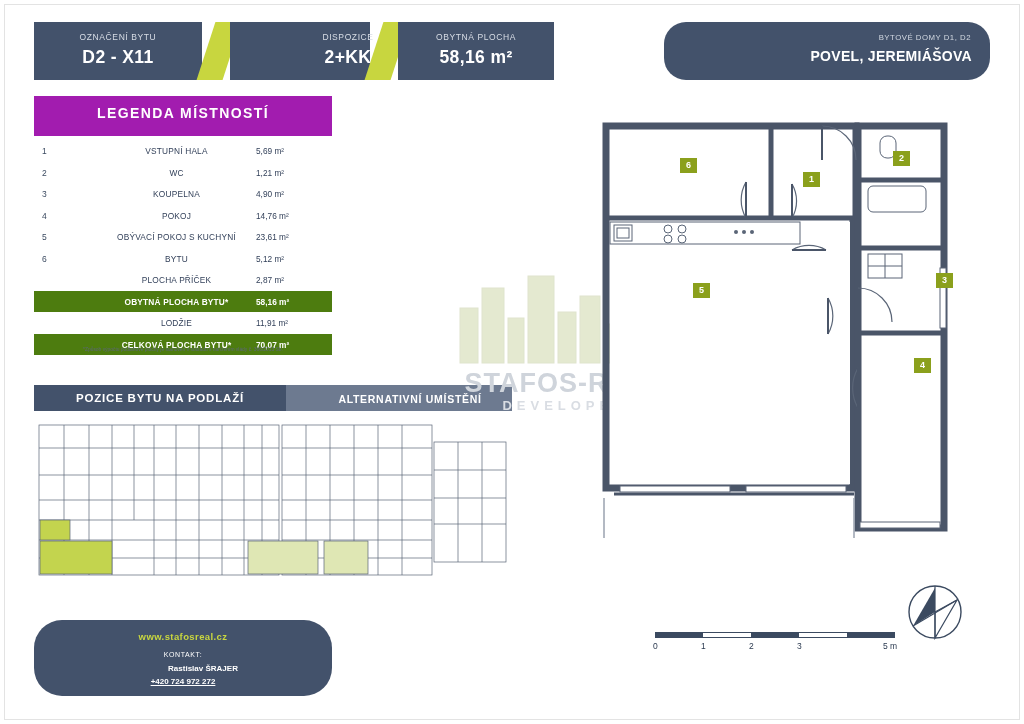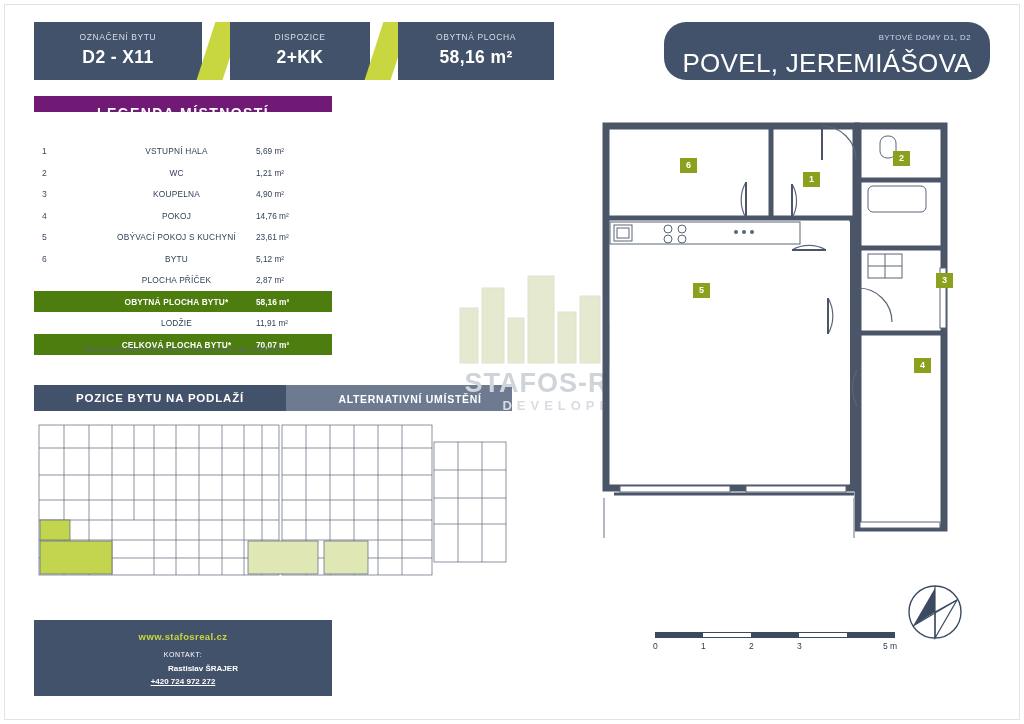--- a/index.html
+++ b/index.html
@@ -33,31 +33,31 @@
     color:#d8dde6; font-size:8.5px; letter-spacing:.6px;
     top:10px; text-transform:uppercase;
   }
   .hdr-value {
     position:absolute; width:100%; text-align:center;
     color:#ffffff; font-weight:bold; font-size:17.5px;
     top:25px; letter-spacing:.4px;
   }
   .hdr-title {
     position:absolute; right:18px; top:26px;
-    color:#ffffff; font-weight:normal; font-size:26px; letter-spacing:.3px;
+    color:#ffffff; font-weight:bold; font-size:14px; letter-spacing:.3px;
   }
   .hdr-sub {
     position:absolute; right:19px; top:11px;
     color:#d3d9e2; font-size:7.8px; letter-spacing:.5px;
   }
 
   
   .legend-title-bar {
-    position:absolute; left:34px; top:96px; width:298px; height:16px;
-    background:#701a75;
+    position:absolute; left:34px; top:96px; width:298px; height:40px;
+    background:#a21caf;
   }
   .legend-title-bar span {
     position:absolute; left:0; right:0; top:9px; text-align:center;
     color:#fff; font-weight:bold; font-size:14px; letter-spacing:1.4px;
   }
   .legend-table {
     position:absolute; left:34px; top:140px; width:298px;
     font-size:8.5px;
   }
   .lrow { position:relative; height:21.5px; }
@@ -91,21 +91,21 @@
     color:#fff; font-weight:bold; font-size:10.5px; letter-spacing:.7px;padding-left:22px;
   }
 
   
   .floorsmall {
     position:absolute; left:34px; top:420px; width:478px; height:170px;
   }
   
   .footer {
     position:absolute; left:34px; top:620px; width:298px; height:76px;
-    background:#43526b; color:#fff; text-align:center;
+    background:#43526b; color:#fff; text-align:center;border-radius:28px;
   }
   .footer .url {
     position:absolute; left:0; right:0; top:11px; font-size:9.5px; font-weight:bold;
     color:#c8d63f; letter-spacing:.4px;
   }
   .footer .kon {
     position:absolute; left:0; right:0; top:31px; font-size:7px; letter-spacing:.6px;
   }
   .footer .nm2 {
     position:absolute; left:0; right:0; top:44px; font-size:8px; font-weight:bold;padding-left:40px;
@@ -152,21 +152,21 @@
 <div class="page">
   <div class="border"></div>
 
   <div class="header">
     <div class="hdr-block" style="left:0px; width:168px;">
       <div class="hdr-label">OZNAČENÍ BYTU</div>
       <div class="hdr-value">D2 - X11</div>
     </div>
     <div class="hdr-slash" style="left:172px;"></div>
 
-    <div class="hdr-block" style="left:196px; width:140px;">
+    <div class="hdr-block" style="left:196px; width:140px;padding-left:48px;">
       <div class="hdr-label">DISPOZICE</div>
       <div class="hdr-value">2+KK</div>
     </div>
     <div class="hdr-slash" style="left:340px;"></div>
 
     <div class="hdr-block" style="left:364px; width:156px;">
       <div class="hdr-label">OBYTNÁ PLOCHA</div>
       <div class="hdr-value">58,16 m²</div>
     </div>
 

